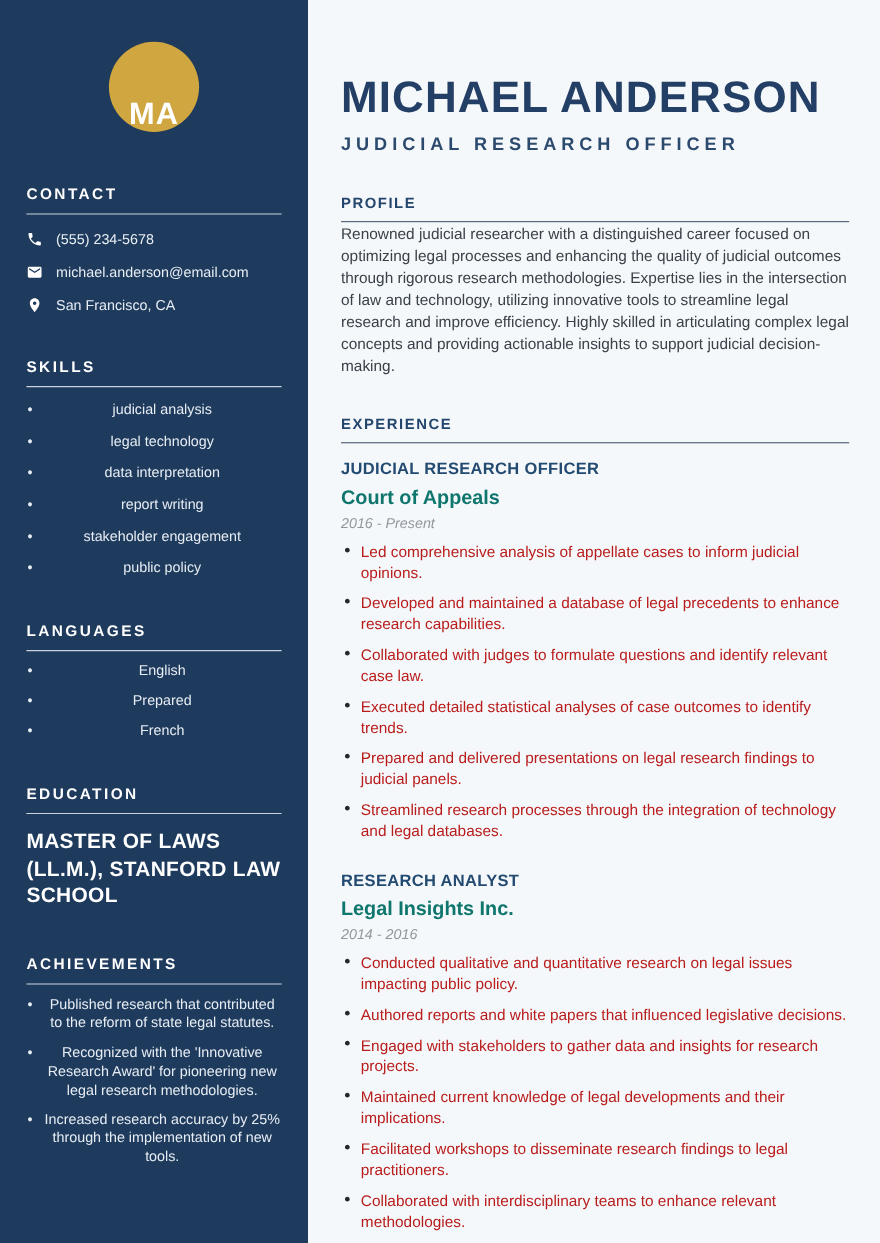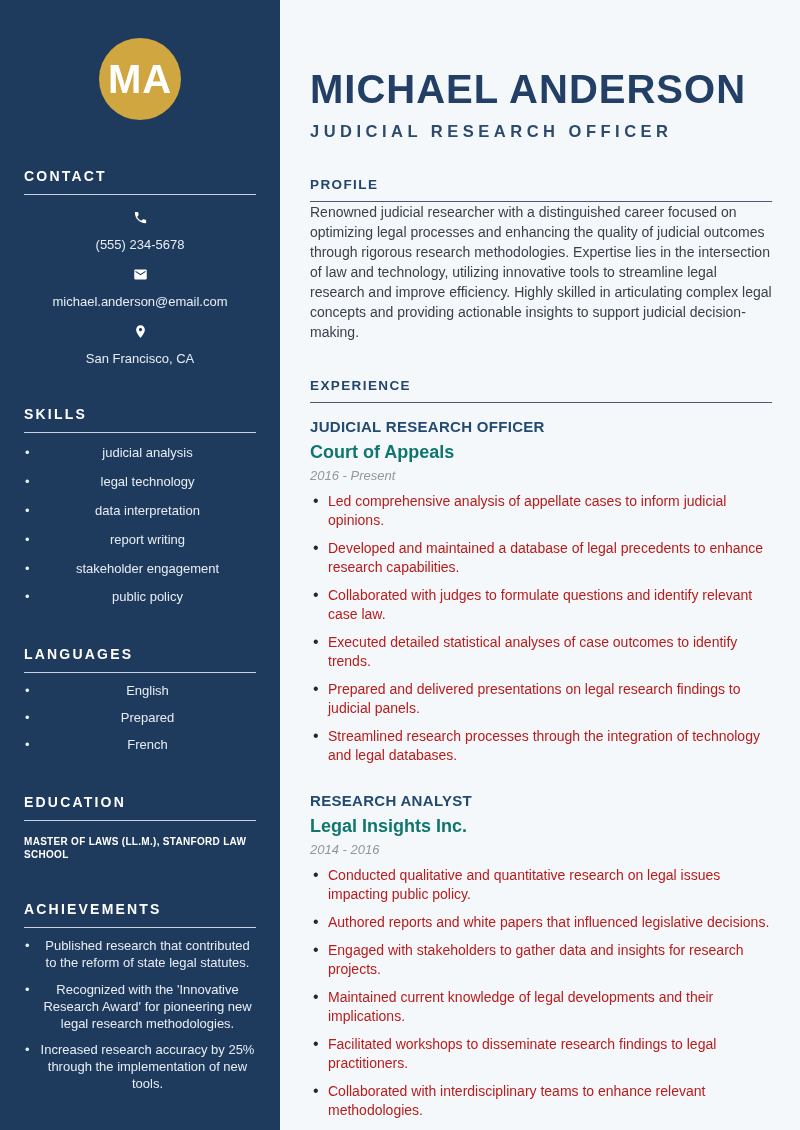--- a/index.html
+++ b/index.html
@@ -17,58 +17,57 @@
     flex-shrink: 0;
     background: #1e3a5c;
     color: #e7edf4;
     padding: 0 24px;
   }
   .avatar {
     width: 82px; height: 82px;
     border-radius: 50%;
     background: #cfa63f;
     color: #ffffff;
-    display: flex; align-items: center; justify-content: center;
-    font-size: 40px; font-weight: bold; letter-spacing: 1px;
+    display: flex; align-items: flex-end; justify-content: center;
+    font-size: 28px; font-weight: bold; letter-spacing: 1px;
     margin: 38px auto 0;
   }
   .side-section { margin-top: 40px; }
   .side-section.first { margin-top: 48px; }
   .side-heading {
     color: #ffffff;
     font-size: 14px; font-weight: bold;
     letter-spacing: 2.2px;
     padding-bottom: 10px;
     border-bottom: 1px solid rgba(230,238,246,0.85);
   }
   .contact-row {
     display: flex; align-items: center; gap: 12px;
     margin-top: 15px;
     font-size: 13px;
-    flex-direction: column;
   }
   .contact-row .icon { width: 15px; height: 15px; flex-shrink: 0; display: inline-flex; }
   .contact-row .icon svg { width: 15px; height: 15px; fill: #ffffff; }
   ul.side-list { list-style: none; margin-top: 4px; text-align: center; }
   ul.side-list li {
     position: relative;
     padding-left: 15px;
     font-size: 13px;
     margin-top: 10px;
     line-height: 1.3;
   }
   ul.side-list li::before {
     content: "•";
     position: absolute; left: 1px; top: 0;
     color: #e7edf4;
   }
   ul.side-list.spread li { margin-top: 12px; }
   .degree {
     margin-top: 14px;
-    font-size: 10px;
+    font-size: 19px;
     font-weight: bold;
     color: #ffffff;
     line-height: 1.3;
     letter-spacing: 0.3px;
   }
 
   
   .main {
     flex: 1;
     background: #f4f8fa;

